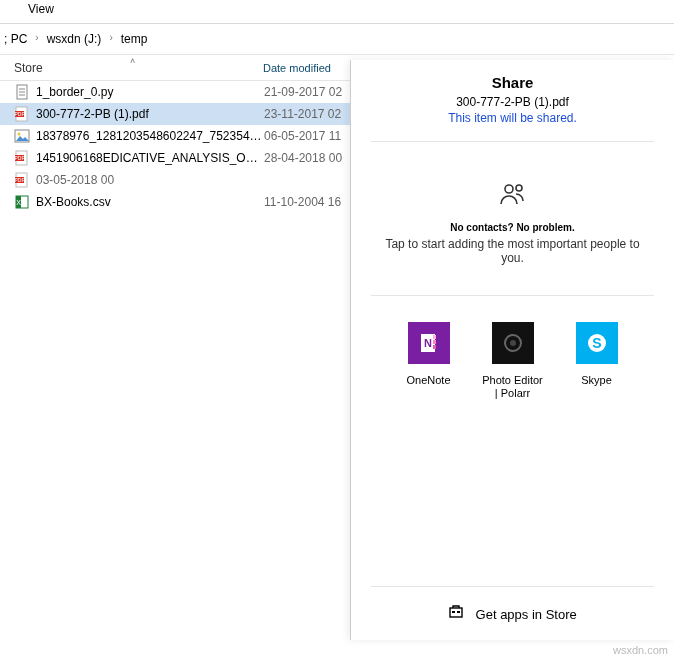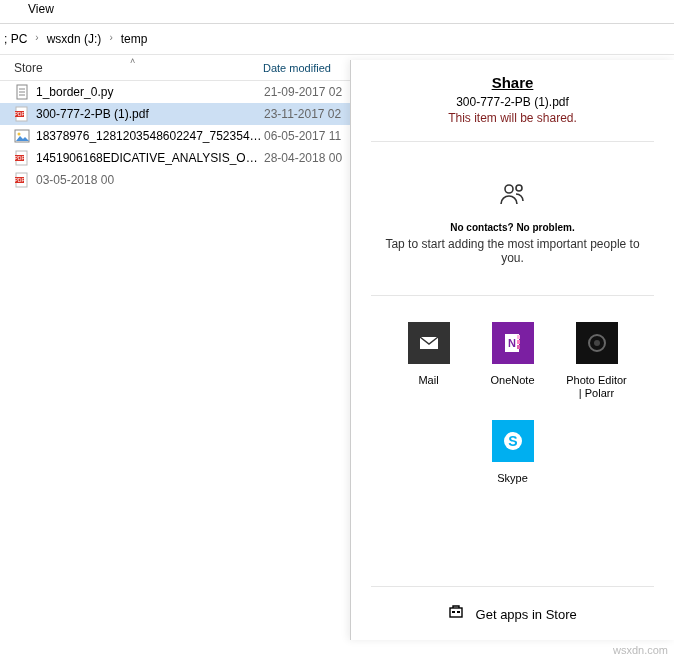--- a/index.html
+++ b/index.html
@@ -19,23 +19,23 @@
     .sort-indicator { position: absolute; left: 130px; top: 1px; font-size: 9px; color: #777; }
 
     .file-row { display: flex; align-items: center; height: 22px; padding-left: 14px; cursor: pointer; }
     .file-row.selected { background: #ccdff3; }
     .file-icon { width: 16px; height: 16px; margin-right: 6px; flex-shrink: 0; display: flex; align-items: center; justify-content: center; }
     .file-name { width: 228px; font-size: 12px; white-space: nowrap; overflow: hidden; text-overflow: ellipsis; }
     .file-date { font-size: 12px; color: #666; white-space: nowrap; overflow: hidden; }
 
     .share-panel { position: absolute; right: 0; top: 60px; width: 324px; height: 580px; background: #fff; border-left: 1px solid #ccc; box-shadow: -2px 0 8px rgba(0,0,0,.08); }
     .share-header { text-align: center; padding: 14px 12px 16px; border-bottom: 1px solid #e5e5e5; margin: 0 20px; }
-    .share-title { font-size: 15px; font-weight: 600; text-decoration: underline; }
+    .share-title { font-size: 15px; font-weight: 600; }
     .share-file { font-size: 12px; margin-top: 4px; }
-    .share-sub { font-size: 12px; color: #7f1d1d; margin-top: 2px; }
+    .share-sub { font-size: 12px; color: #1d4ed8; margin-top: 2px; }
 
     .contacts { text-align: center; padding: 40px 12px 30px; border-bottom: 1px solid #e5e5e5; margin: 0 20px; }
     .contacts-icon { font-size: 24px; color: #333; }
     .contacts-title { font-weight: 600; font-size: 10px; margin-top: 10px; }
     .contacts-text { font-size: 12px; color: #333; margin-top: 4px; }
 
     .share-apps { display: flex; justify-content: center; gap: 20px; padding: 26px 10px 0; flex-wrap: wrap; }
     .share-app { width: 64px; text-align: center; cursor: pointer; }
     .app-tile { width: 42px; height: 42px; margin: 0 auto 10px; display: flex; align-items: center; justify-content: center; }
     .app-label { font-size: 11px; color: #000; line-height: 1.2; }
@@ -114,20 +114,31 @@
       </div>
       <div class="file-row">
         <span class="file-icon">
           <svg width="16" height="16">
             <rect x="2" y="1" width="11" height="14" fill="#fff" stroke="#bbb"></rect>
             <rect x="1" y="5" width="9" height="6" fill="#d93025"></rect>
             <text x="5.5" y="10" font-size="5" fill="#fff" text-anchor="middle" font-family="Arial">PDF</text>
           </svg>
         </span>
         <span class="file-date">03-05-2018 00</span>
+      </div>
+      <div class="file-row">
+        <span class="file-icon">
+          <svg width="16" height="16">
+            <rect x="2" y="2" width="12" height="12" fill="#fff" stroke="#1e7e34"></rect>
+            <rect x="2" y="2" width="5" height="12" fill="#1e7e34"></rect>
+            <text x="4.5" y="11" font-size="7" fill="#fff" text-anchor="middle" font-family="Arial">X</text>
+          </svg>
+        </span>
+        <span class="file-name">BX-Books.csv</span>
+        <span class="file-date">11-10-2004 16</span>
       </div>
     </div>
 </div>
 
 <div class="share-panel">
   <div class="share-header">
     <div class="share-title">Share</div>
     <div class="share-file">300-777-2-PB (1).pdf</div>
     <div class="share-sub">This item will be shared.</div>
   </div>
@@ -140,30 +151,20 @@
             <circle cx="21" cy="6" r="3"></circle>
             <path d="M18 12c4 0 7 3 7 7"></path>
           </g>
         </svg>
     </div>
     <div class="contacts-title">No contacts? No problem.</div>
     <div class="contacts-text">Tap to start adding the most important people to you.</div>
   </div>
   <div class="share-apps" id="apps">
       <div class="share-app">
-        <div class="app-tile" style="background:#333333">
-          <svg width="24" height="24">
-            <rect width="24" height="24" fill="none"></rect>
-            <rect x="3" y="6" width="18" height="12" fill="#fff"></rect>
-            <path d="M3 6l9 7 9-7" fill="none" stroke="#333" stroke-width="1.5"></path>
-          </svg>
-        </div>
-        <div class="app-label">Mail</div>
-      </div>
-      <div class="share-app">
         <div class="app-tile" style="background:#7b1fa2">
           <svg width="24" height="24">
             <rect x="4" y="3" width="14" height="18" fill="#fff"></rect>
             <rect x="16" y="4" width="3" height="4" fill="#ffb0e0"></rect>
             <rect x="16" y="9" width="3" height="4" fill="#ff80c0"></rect>
             <rect x="16" y="14" width="3" height="4" fill="#e060b0"></rect>
             <text x="11" y="16" font-size="11" fill="#7b1fa2" text-anchor="middle" font-family="Arial" font-weight="bold">N</text>
           </svg>
         </div>
         <div class="app-label">OneNote</div>

